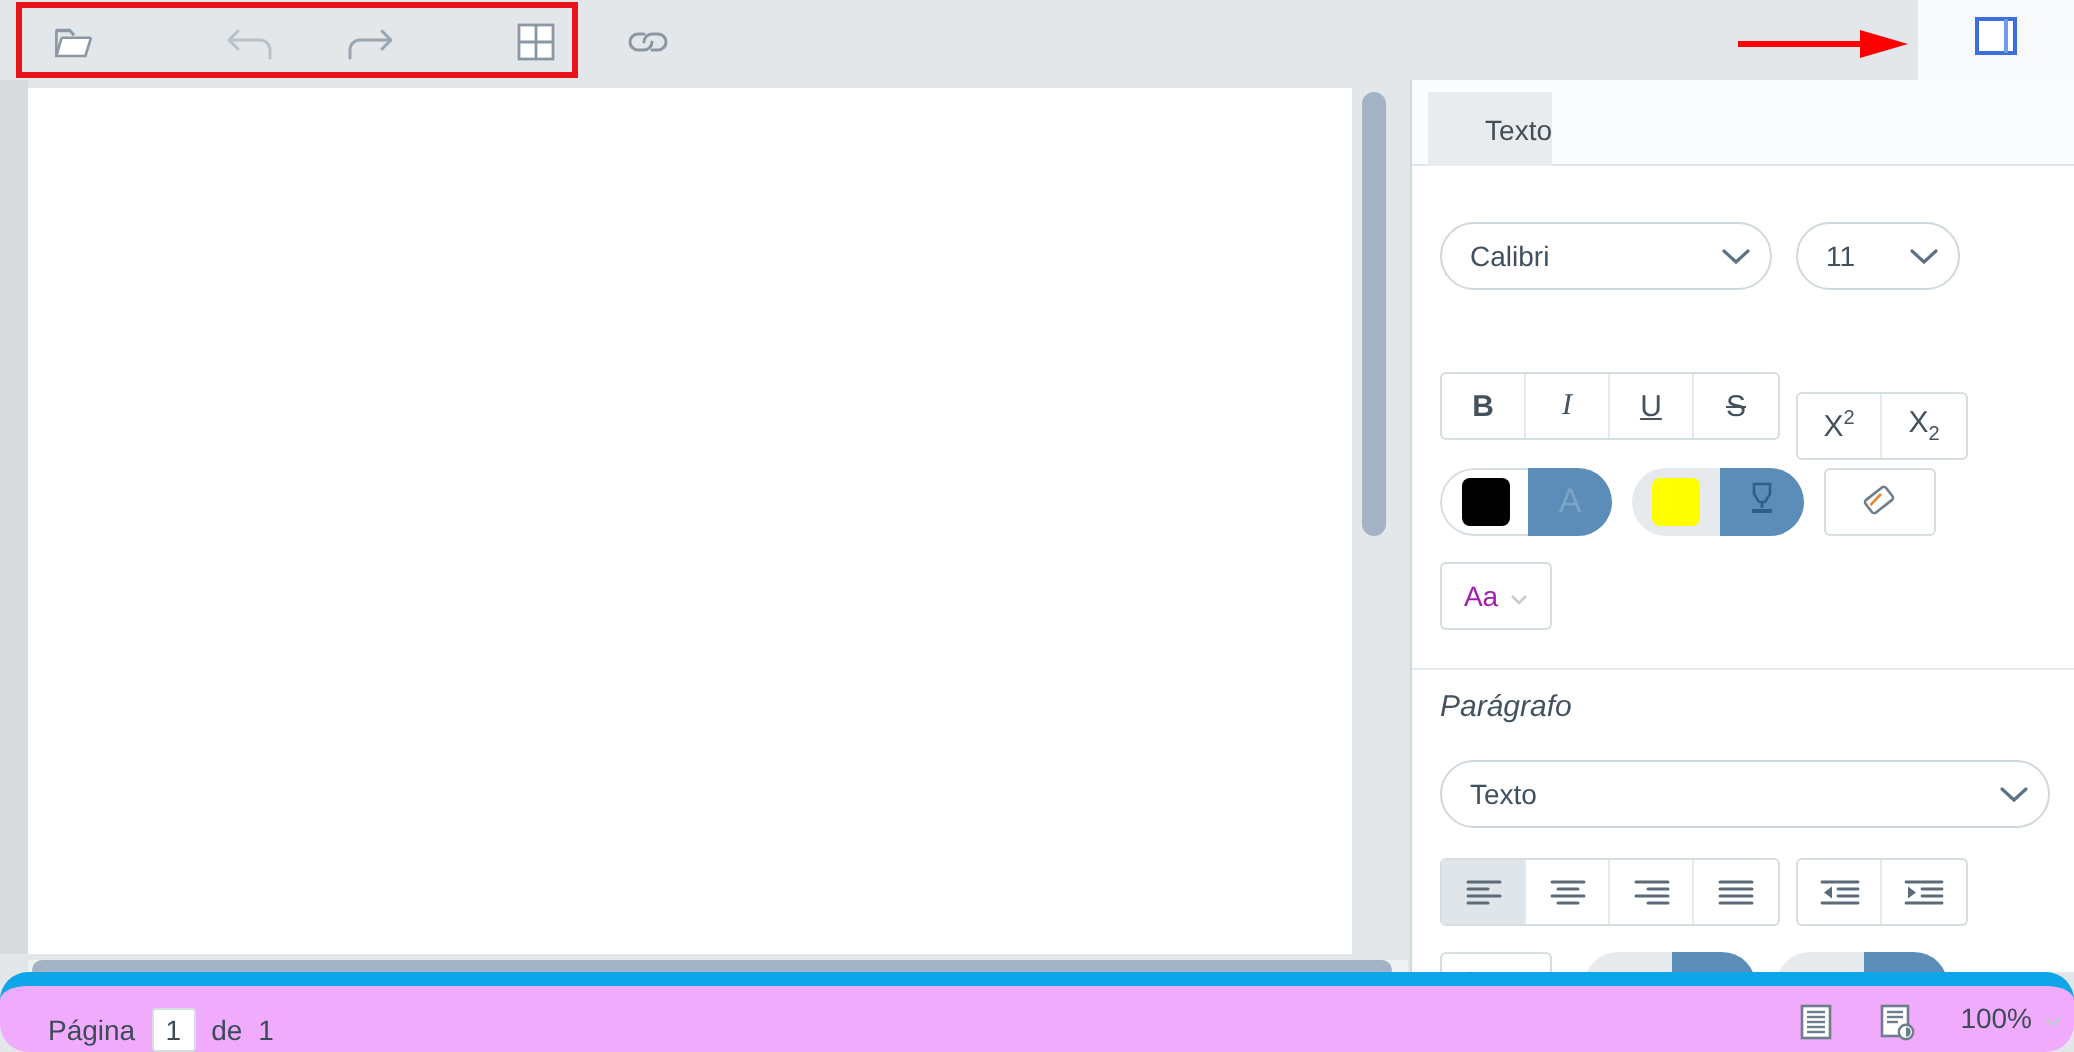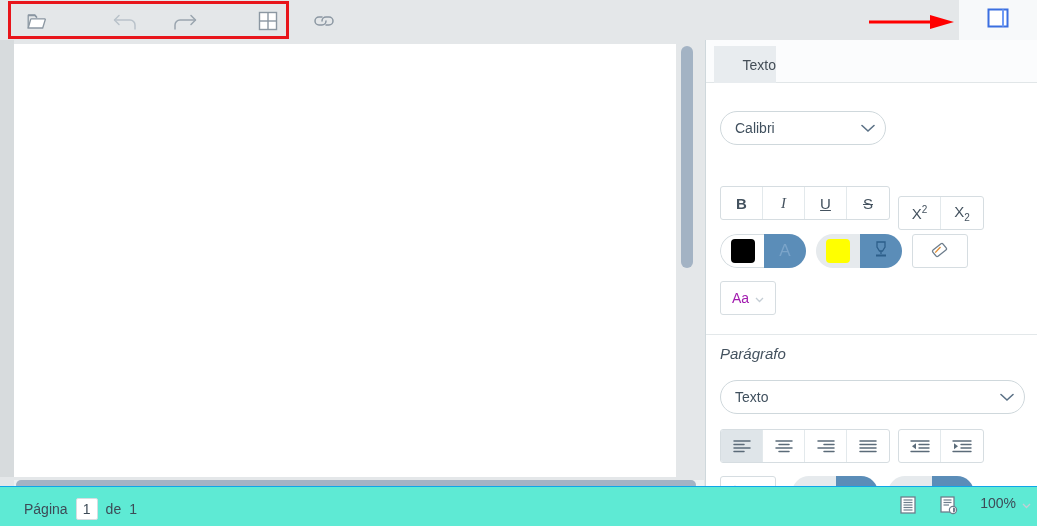--- a/index.html
+++ b/index.html
@@ -133,21 +133,21 @@
   .swatch { width: 24px; height: 24px; border-radius: 4px; }
 
   .section-title {
     position: absolute; font-size: 15px; color: #44525f; font-style: italic;
   }
   .divider { position: absolute; height: 1px; background: #e3e8ea; }
 
   
   .statusbar {
     position: absolute; left: 0; top: 486px; width: 1037px; height: 40px;
-    background: #5eead4; border-top: 1px solid #0ea5e9;
+    background: #f0abfc; border-top: 7px solid #0ea5e9; border-radius: 14px;
   }
   .status-left {
     position: absolute; left: 24px; top: 11px;
     display: flex; align-items: center; gap: 8px;
     font-size: 14px; color: #3d4b57;
   }
   .pagebox {
     min-width: 22px; height: 22px; padding: 0 5px; background: #fff;
     border: 1px solid #d6dde1; border-radius: 2px;
     display: flex; align-items: center; justify-content: center;
@@ -252,20 +252,28 @@
 
       <div class="combo" style="left:14px; top:28px; width:166px;">
         <span class="val" title="Fonte">Calibri</span>
         <span class="chev">
           <svg width="14" height="9" viewBox="0 0 14 9">
               <path d="M1 1.5 L7 7 L13 1.5" fill="none" stroke="#5b7186" stroke-width="1.6" stroke-linecap="round"></path>
             </svg>
         </span>
       </div>
 
+      <div class="combo" style="left:192px; top:28px; width:82px;">
+        <span class="val" title="Tamanho">11</span>
+        <span class="chev">
+          <svg width="14" height="9" viewBox="0 0 14 9">
+              <path d="M1 1.5 L7 7 L13 1.5" fill="none" stroke="#5b7186" stroke-width="1.6" stroke-linecap="round"></path>
+            </svg>
+        </span>
+      </div>
 
       <div class="seg" style="left:14px; top:103px;">
         <div>
           <b>B</b>
         </div>
         <div>
           <i style="font-family:'Liberation Serif',serif;">I</i>
         </div>
         <div>
           <span style="text-decoration:underline;">U</span>

